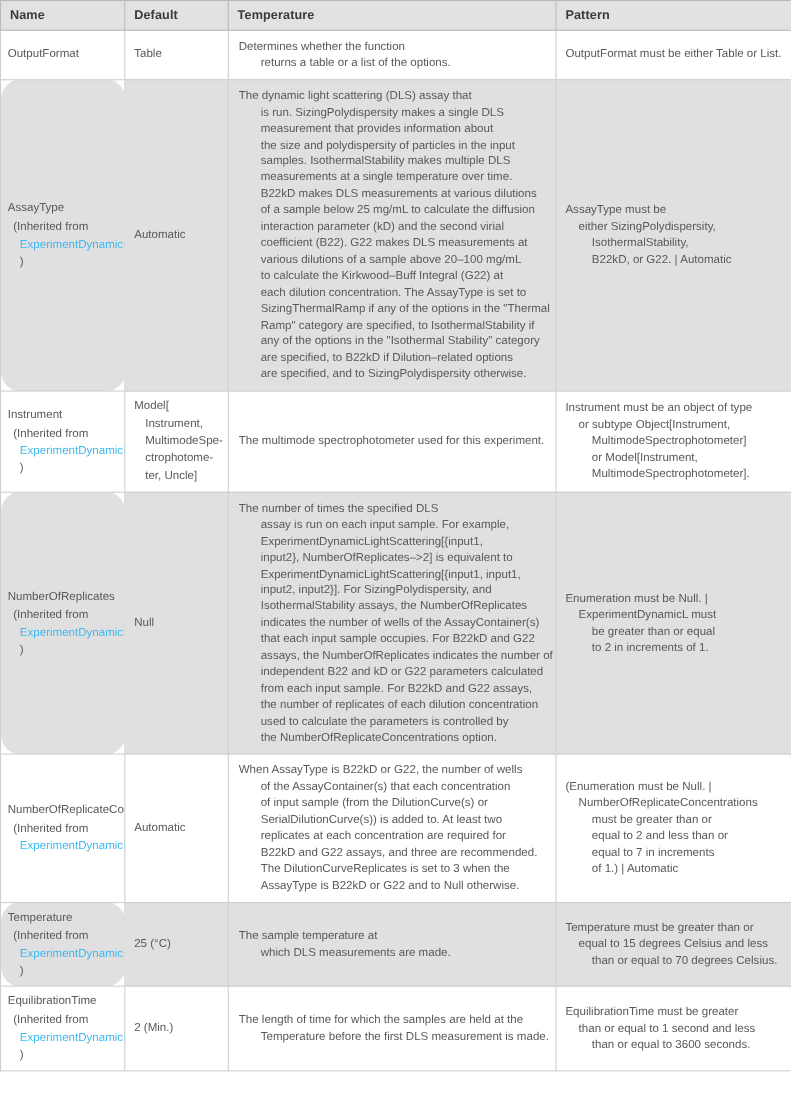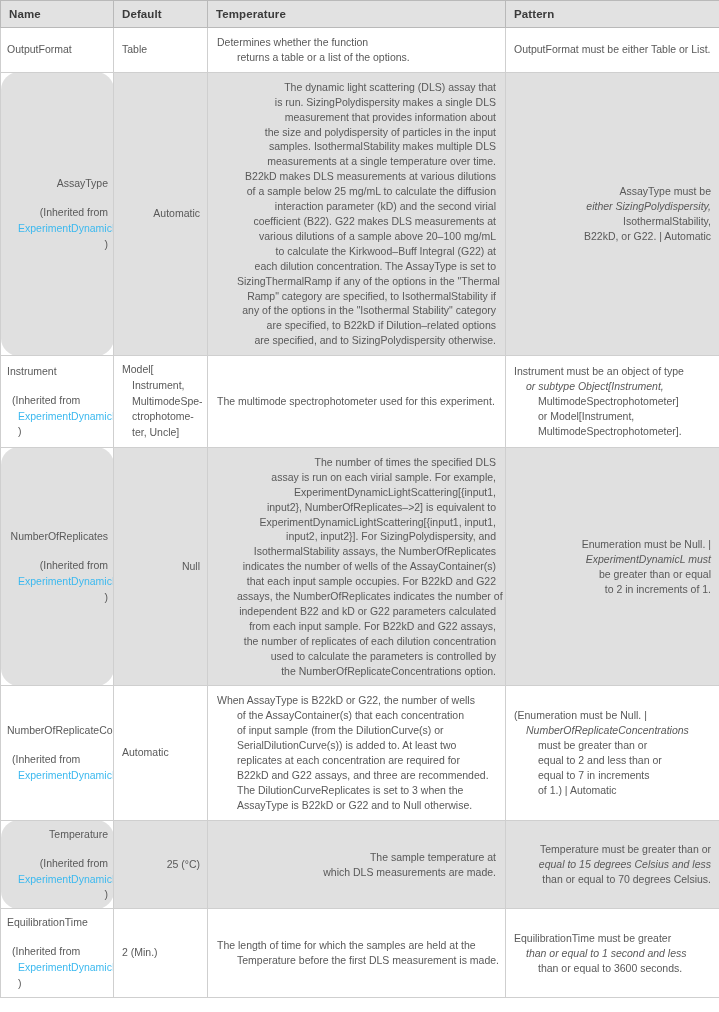--- a/index.html
+++ b/index.html
@@ -44,21 +44,21 @@
     border-left: none;
     font-size: 10.5px;
     color: #595959;
     vertical-align: middle;
     padding: 6px 7px;
     line-height: 1.42;
   }
   td.cell:first-child { border-left: 1px solid #cfcfcf; border-radius: 18px; }
 
   tr.row-white td.cell { background: #ffffff; }
-  tr.row-gray  td.cell { background: #e0e0e0; text-align: right; }
+  tr.row-gray  td.cell { background: #e0e0e0; }
 
   td.c-name {
     padding: 6px 5px 6px 6px;
     overflow: hidden;
     white-space: nowrap;
   }
   td.c-default {
     padding-left: 8px;
   }
   td.c-desc {
@@ -66,39 +66,39 @@
   }
   td.c-pattern {
     padding: 7px 8px 7px 8px;
   }
 
   .name-main { display: block; white-space: nowrap; }
   .name-inherit {
     display: block;
     padding-left: 5px;
     white-space: nowrap;
-    margin-top: 14px;
+    margin-top: 2px;
   }
   .name-link {
     display: block;
     padding-left: 11px;
     color: #3cb9ef;
     white-space: nowrap;
     margin-top: 1px;
   }
   .name-close {
     display: block;
     padding-left: 11px;
     white-space: nowrap;
     margin-top: 1px;
   }
 
   .ln { display: block; white-space: nowrap; }
   .ind1 { padding-left: 20px; }
-  .ind2 { padding-left: 12px; font-style: italic; }
+  .ind2 { padding-left: 12px; }
   .ind3 { padding-left: 24px; }
   .ind-d { padding-left: 10px; }
 
   .blk-desc .ln + .ln { margin-top: 0px; }
 
   .def-wrap { white-space: normal; line-height: 1.5; }
   .def-ln { display: block; white-space: nowrap; }
 </style>
 </head>
 <body>
@@ -189,21 +189,21 @@
       <tr class="row-gray">
         <td class="cell c-name">
           <span class="name-main">NumberOfReplicates</span>
           <span class="name-inherit">(Inherited from</span>
           <a class="name-link">ExperimentDynamicL</a>
           <span class="name-close">)</span>
         </td>
         <td class="cell c-default"><span class="def-wrap"><span class="def-ln">Null</span></span></td>
         <td class="cell c-desc blk-desc">
           <span class="ln">The number of times the specified DLS</span>
-          <span class="ln ind1">assay is run on each virial sample. For example,</span>
+          <span class="ln ind1">assay is run on each input sample. For example,</span>
           <span class="ln ind1">ExperimentDynamicLightScattering[{input1,</span>
           <span class="ln ind1">input2}, NumberOfReplicates–&gt;2] is equivalent to</span>
           <span class="ln ind1">ExperimentDynamicLightScattering[{input1, input1,</span>
           <span class="ln ind1">input2, input2}]. For SizingPolydispersity, and</span>
           <span class="ln ind1">IsothermalStability assays, the NumberOfReplicates</span>
           <span class="ln ind1">indicates the number of wells of the AssayContainer(s)</span>
           <span class="ln ind1">that each input sample occupies. For B22kD and G22</span>
           <span class="ln ind1">assays, the NumberOfReplicates indicates the number of</span>
           <span class="ln ind1">independent B22 and kD or G22 parameters calculated</span>
           <span class="ln ind1">from each input sample. For B22kD and G22 assays,</span>

